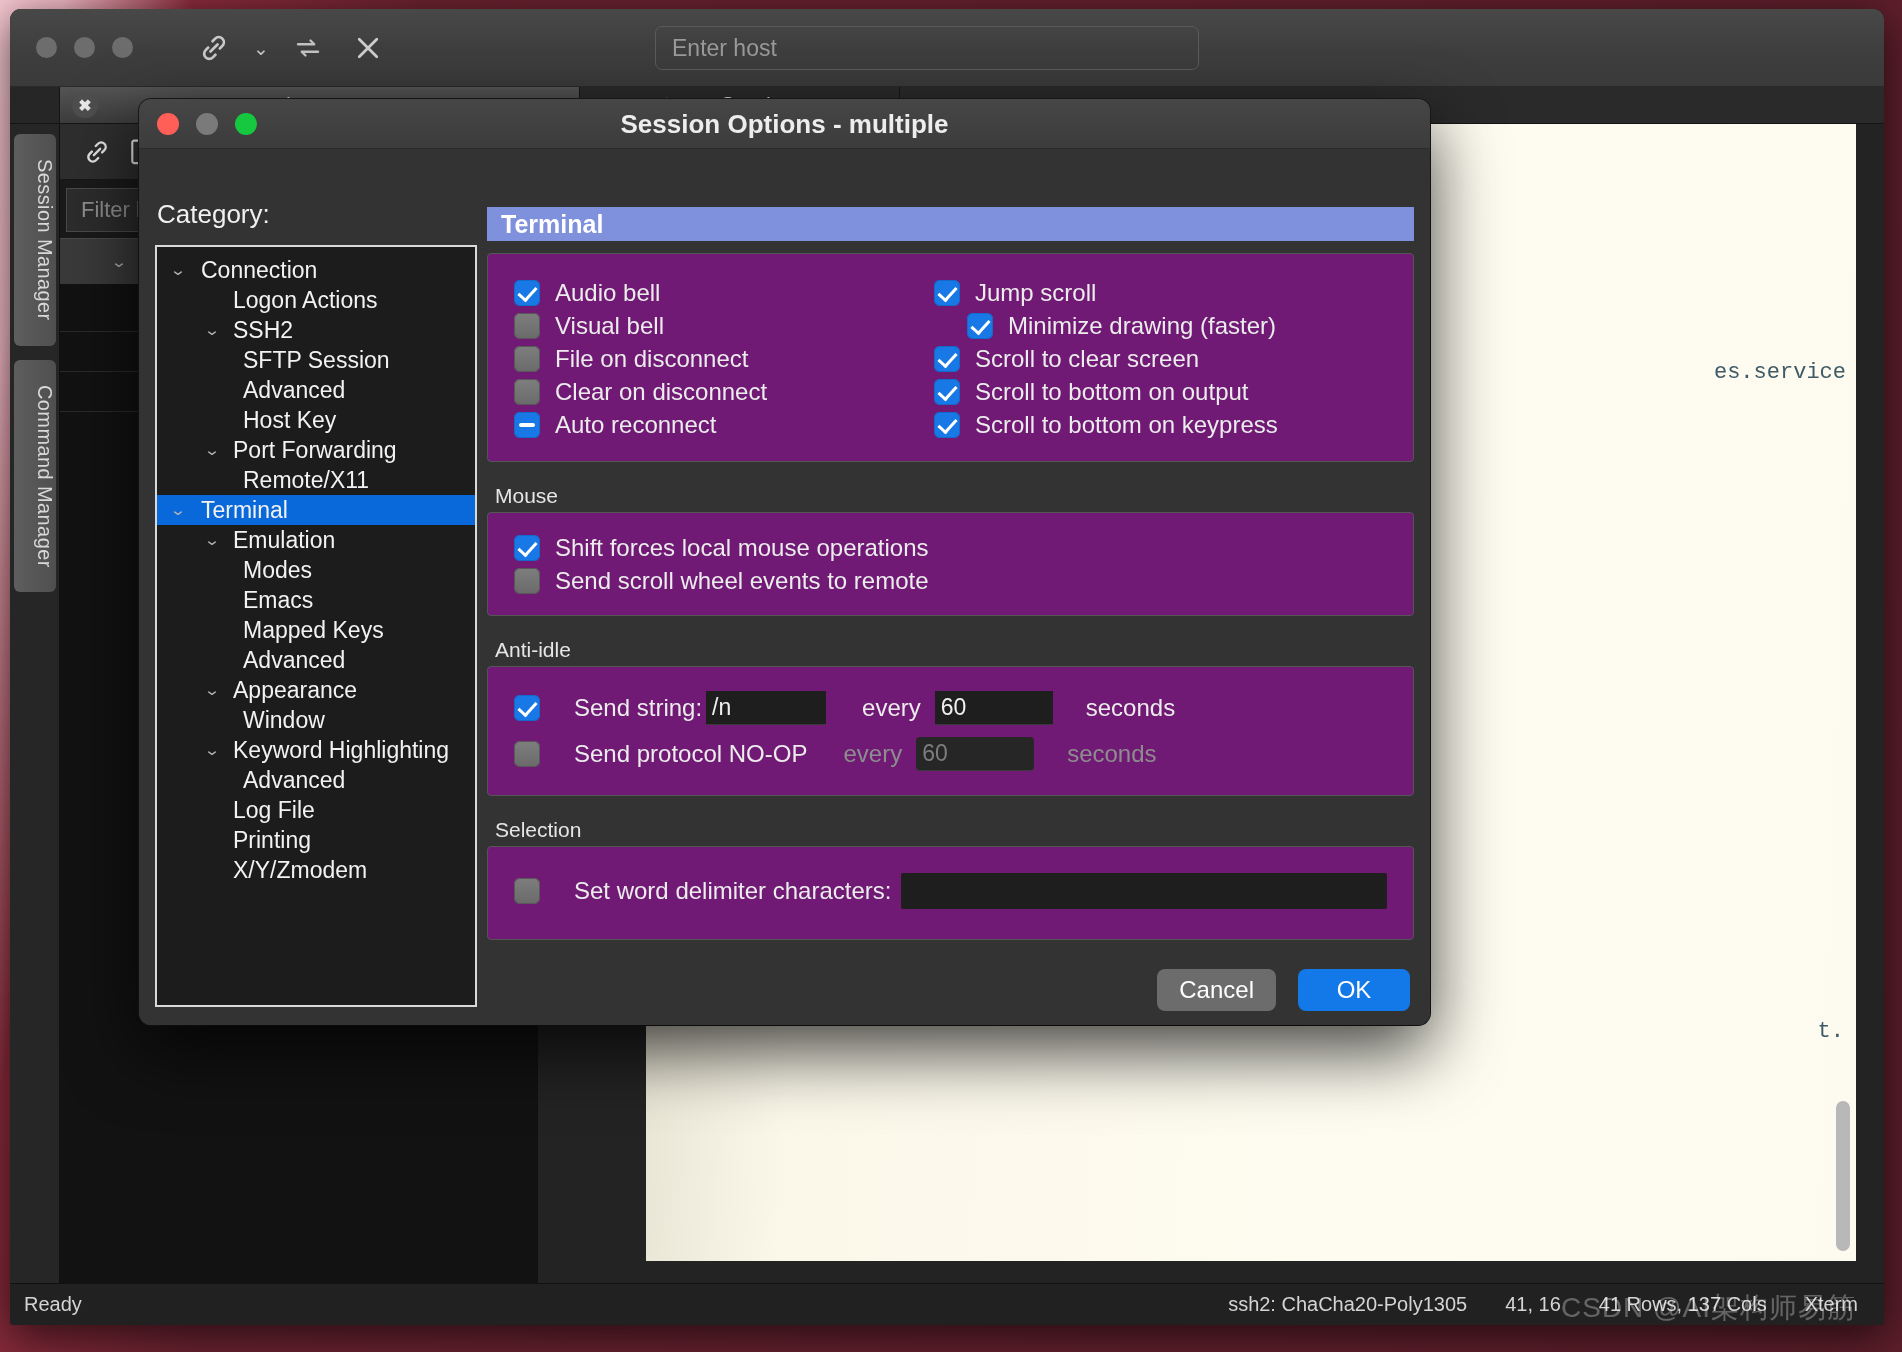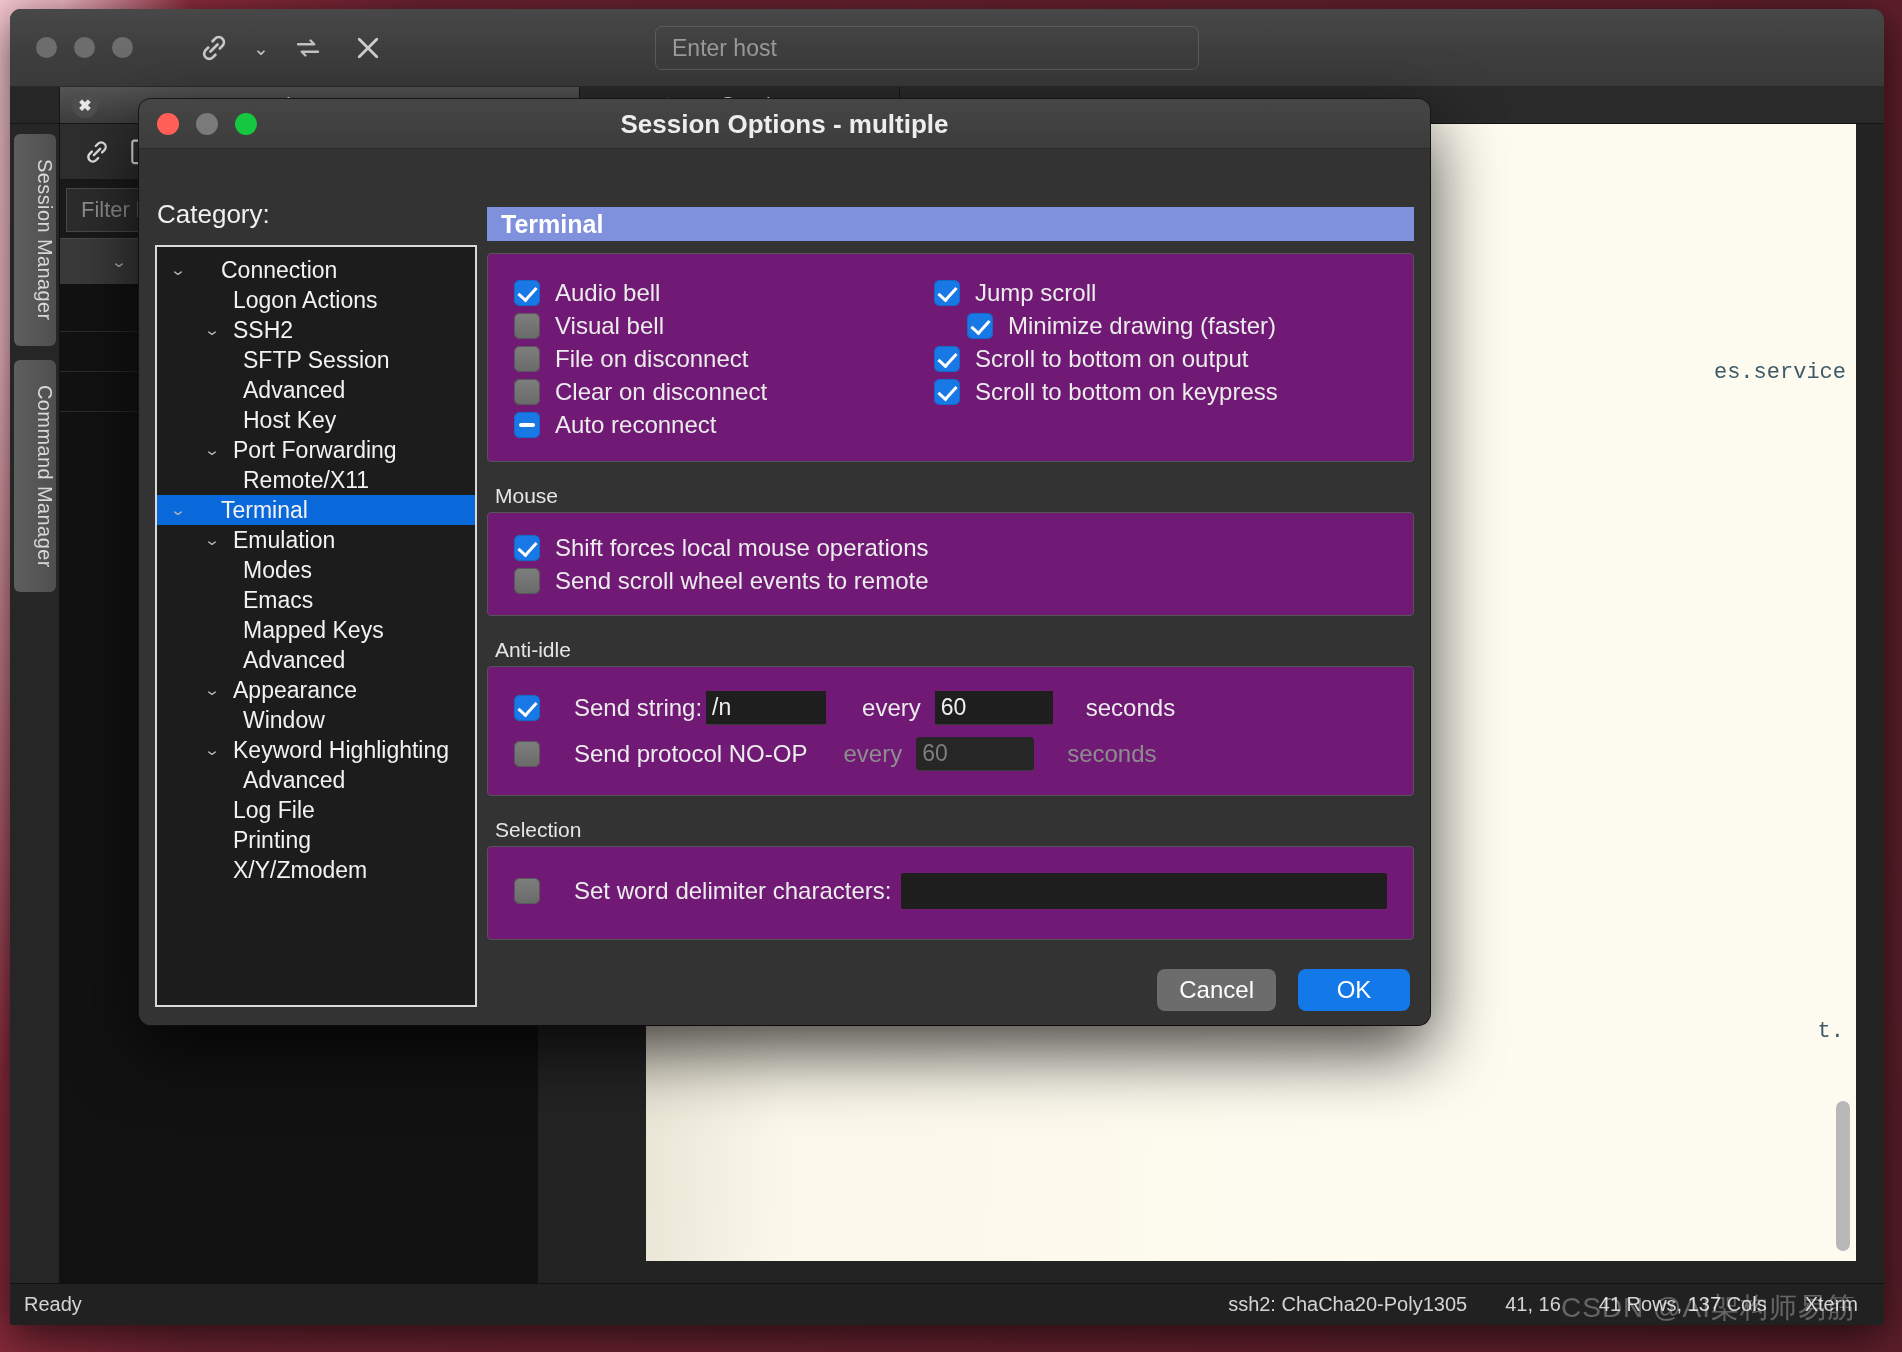--- a/index.html
+++ b/index.html
@@ -260,21 +260,21 @@
     position: relative;
   }
   .tree-row.selected { background: #0a69da; }
   .tw {
     position: absolute;
     width: 22px; text-align: center;
     color: #b6b6b6; font-size: 15px;
     transform: scaleX(1.35);
   }
   .tree-label { white-space: nowrap; }
-  .d0 .tw { left: 10px; } .d0 .tree-label { padding-left: 64px; }
+  .d0 .tw { left: 10px; } .d0 .tree-label { padding-left: 44px; }
   .d1 .tw { left: 44px; } .d1 .tree-label { padding-left: 76px; } .d2 .tree-label { padding-left: 86px; }
 
   
   .pane {
     position: absolute; left: 348px; top: 58px; right: 16px;
   }
   .pane-header {
     height: 34px; background: #7f90dc;
     color: #ffffff; font-size: 25px; font-weight: bold;
     display: flex; align-items: center; padding-left: 14px;
@@ -605,20 +605,24 @@
                   </div>
                 </div>
               <div class="col-b" id="gen-right">
                   <div class="cb-row">
                     <span class="cb on"></span>
                     <span class="cb-label">Jump scroll</span>
                   </div>
                   <div class="cb-row indent">
                     <span class="cb on"></span>
                     <span class="cb-label">Minimize drawing (faster)</span>
+                  </div>
+                  <div class="cb-row">
+                    <span class="cb on"></span>
+                    <span class="cb-label">Scroll to clear screen</span>
                   </div>
                   <div class="cb-row">
                     <span class="cb on"></span>
                     <span class="cb-label">Scroll to bottom on output</span>
                   </div>
                   <div class="cb-row">
                     <span class="cb on"></span>
                     <span class="cb-label">Scroll to bottom on keypress</span>
                   </div>
                 </div>

